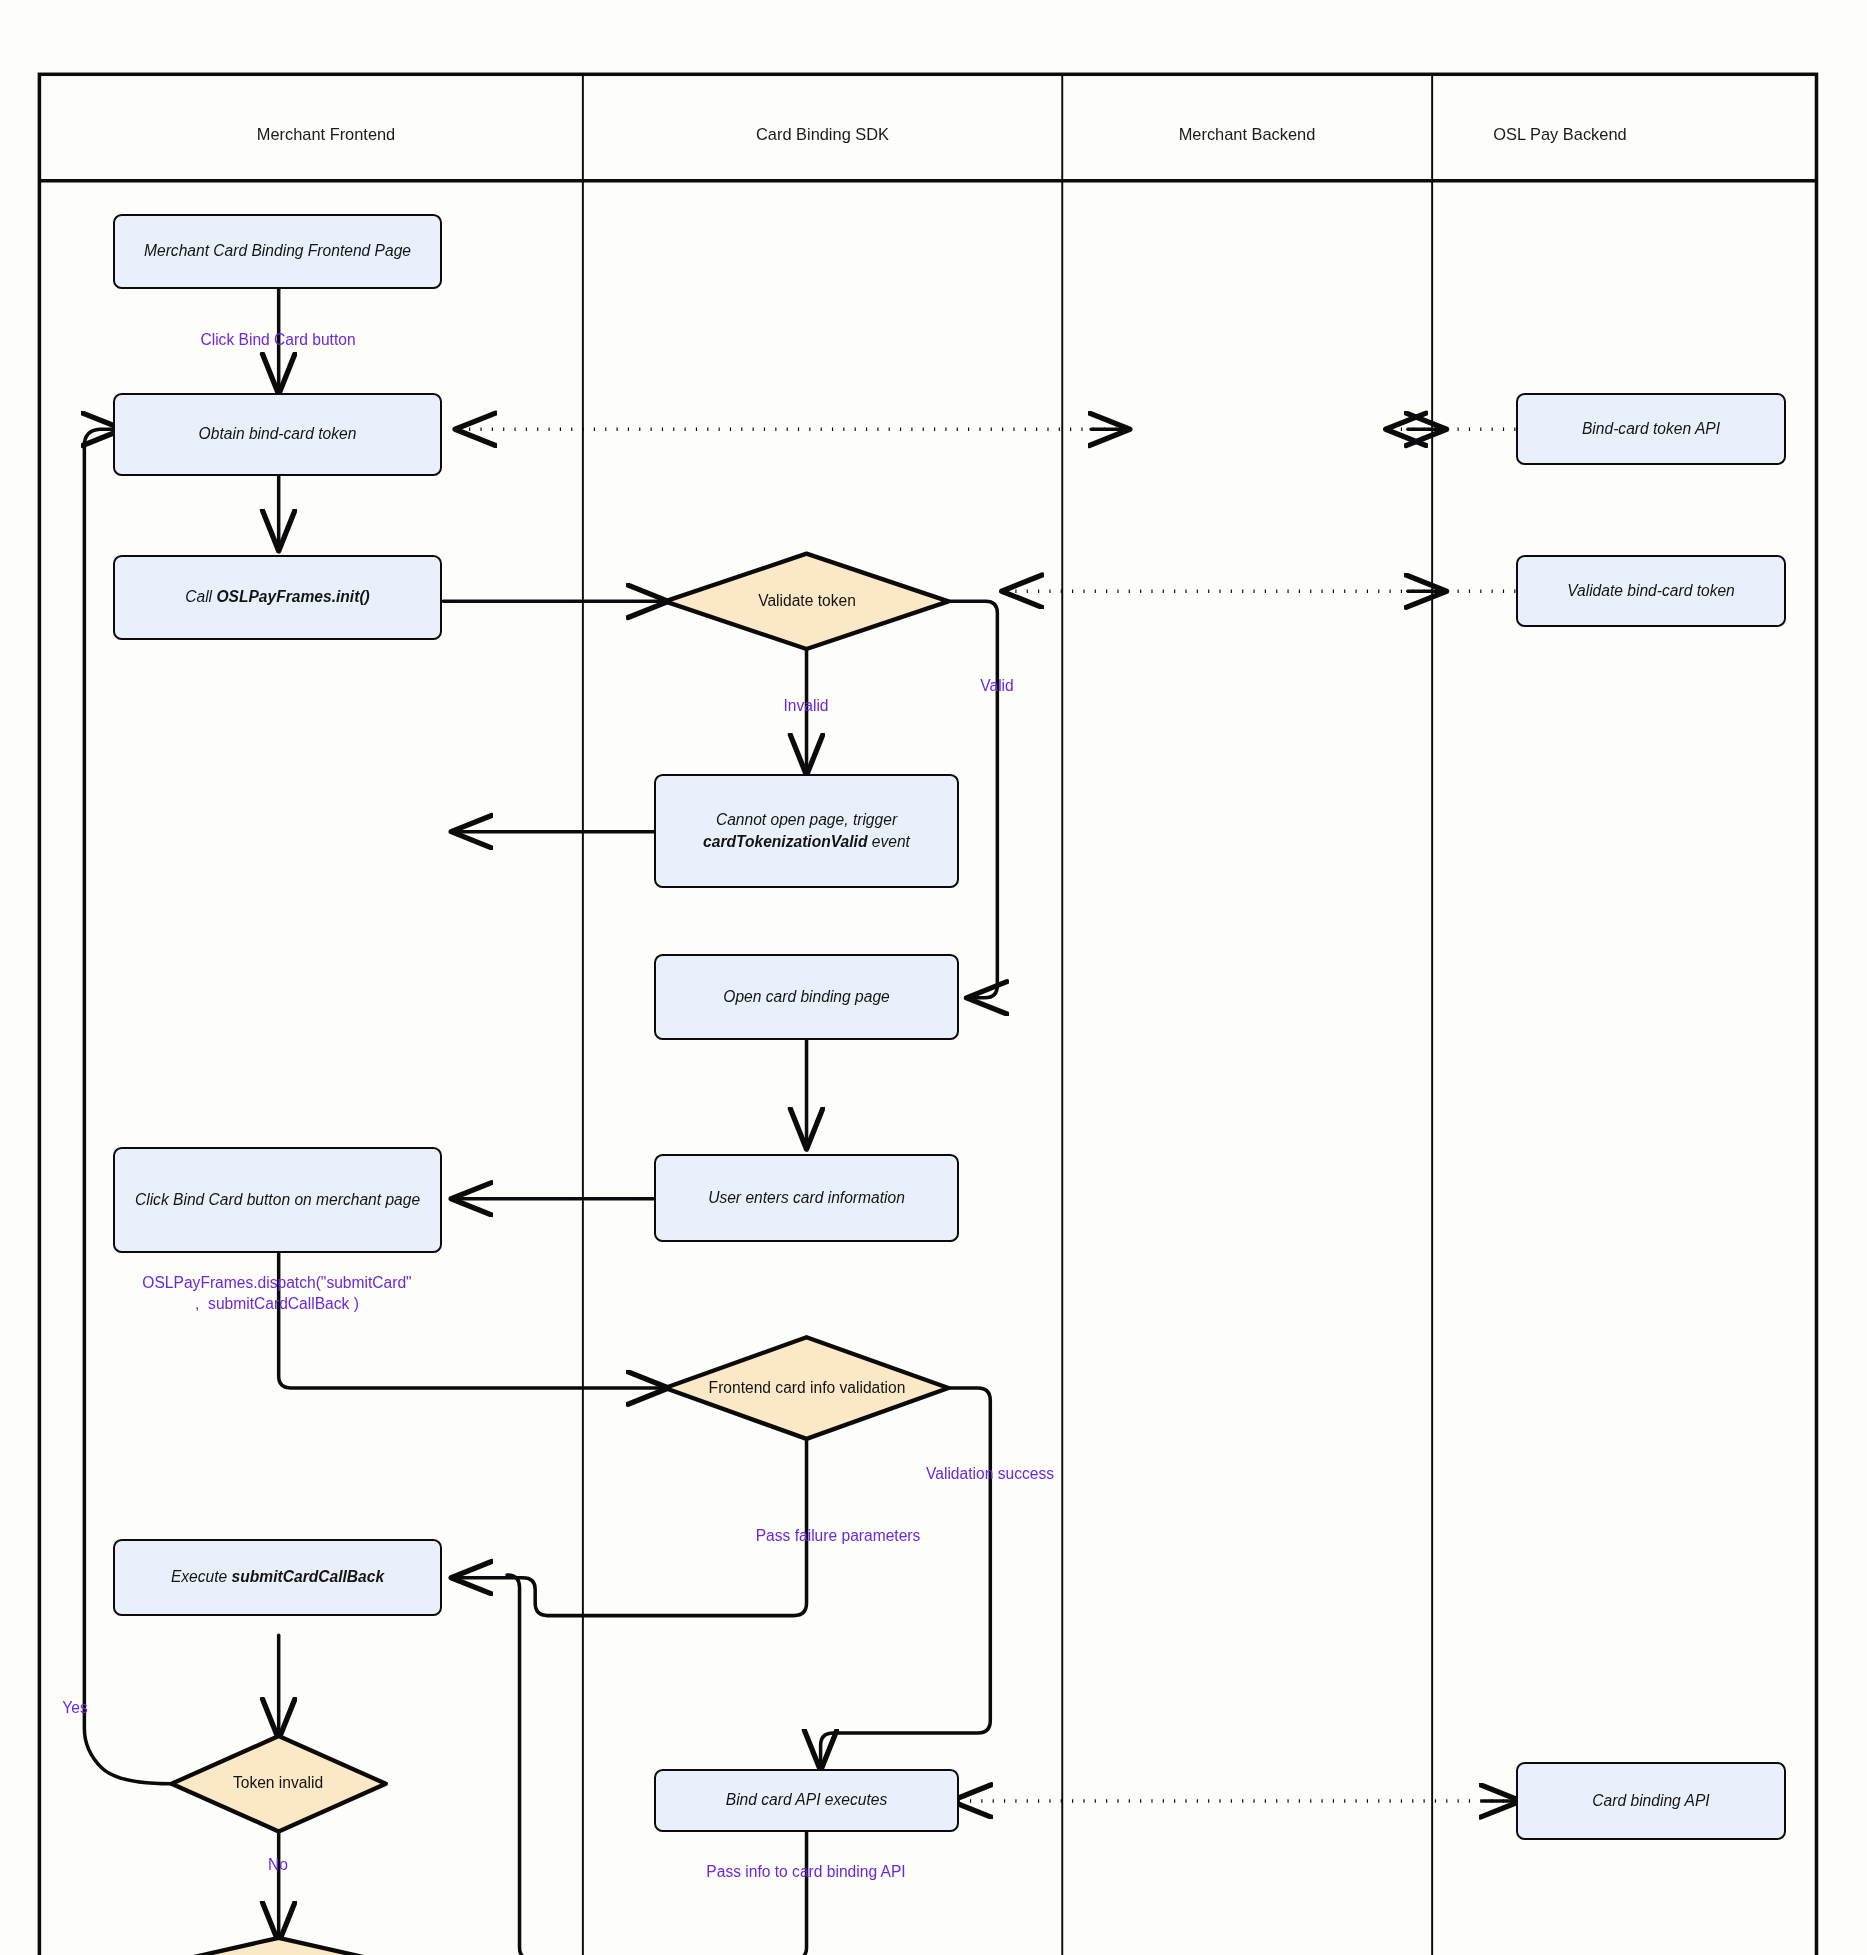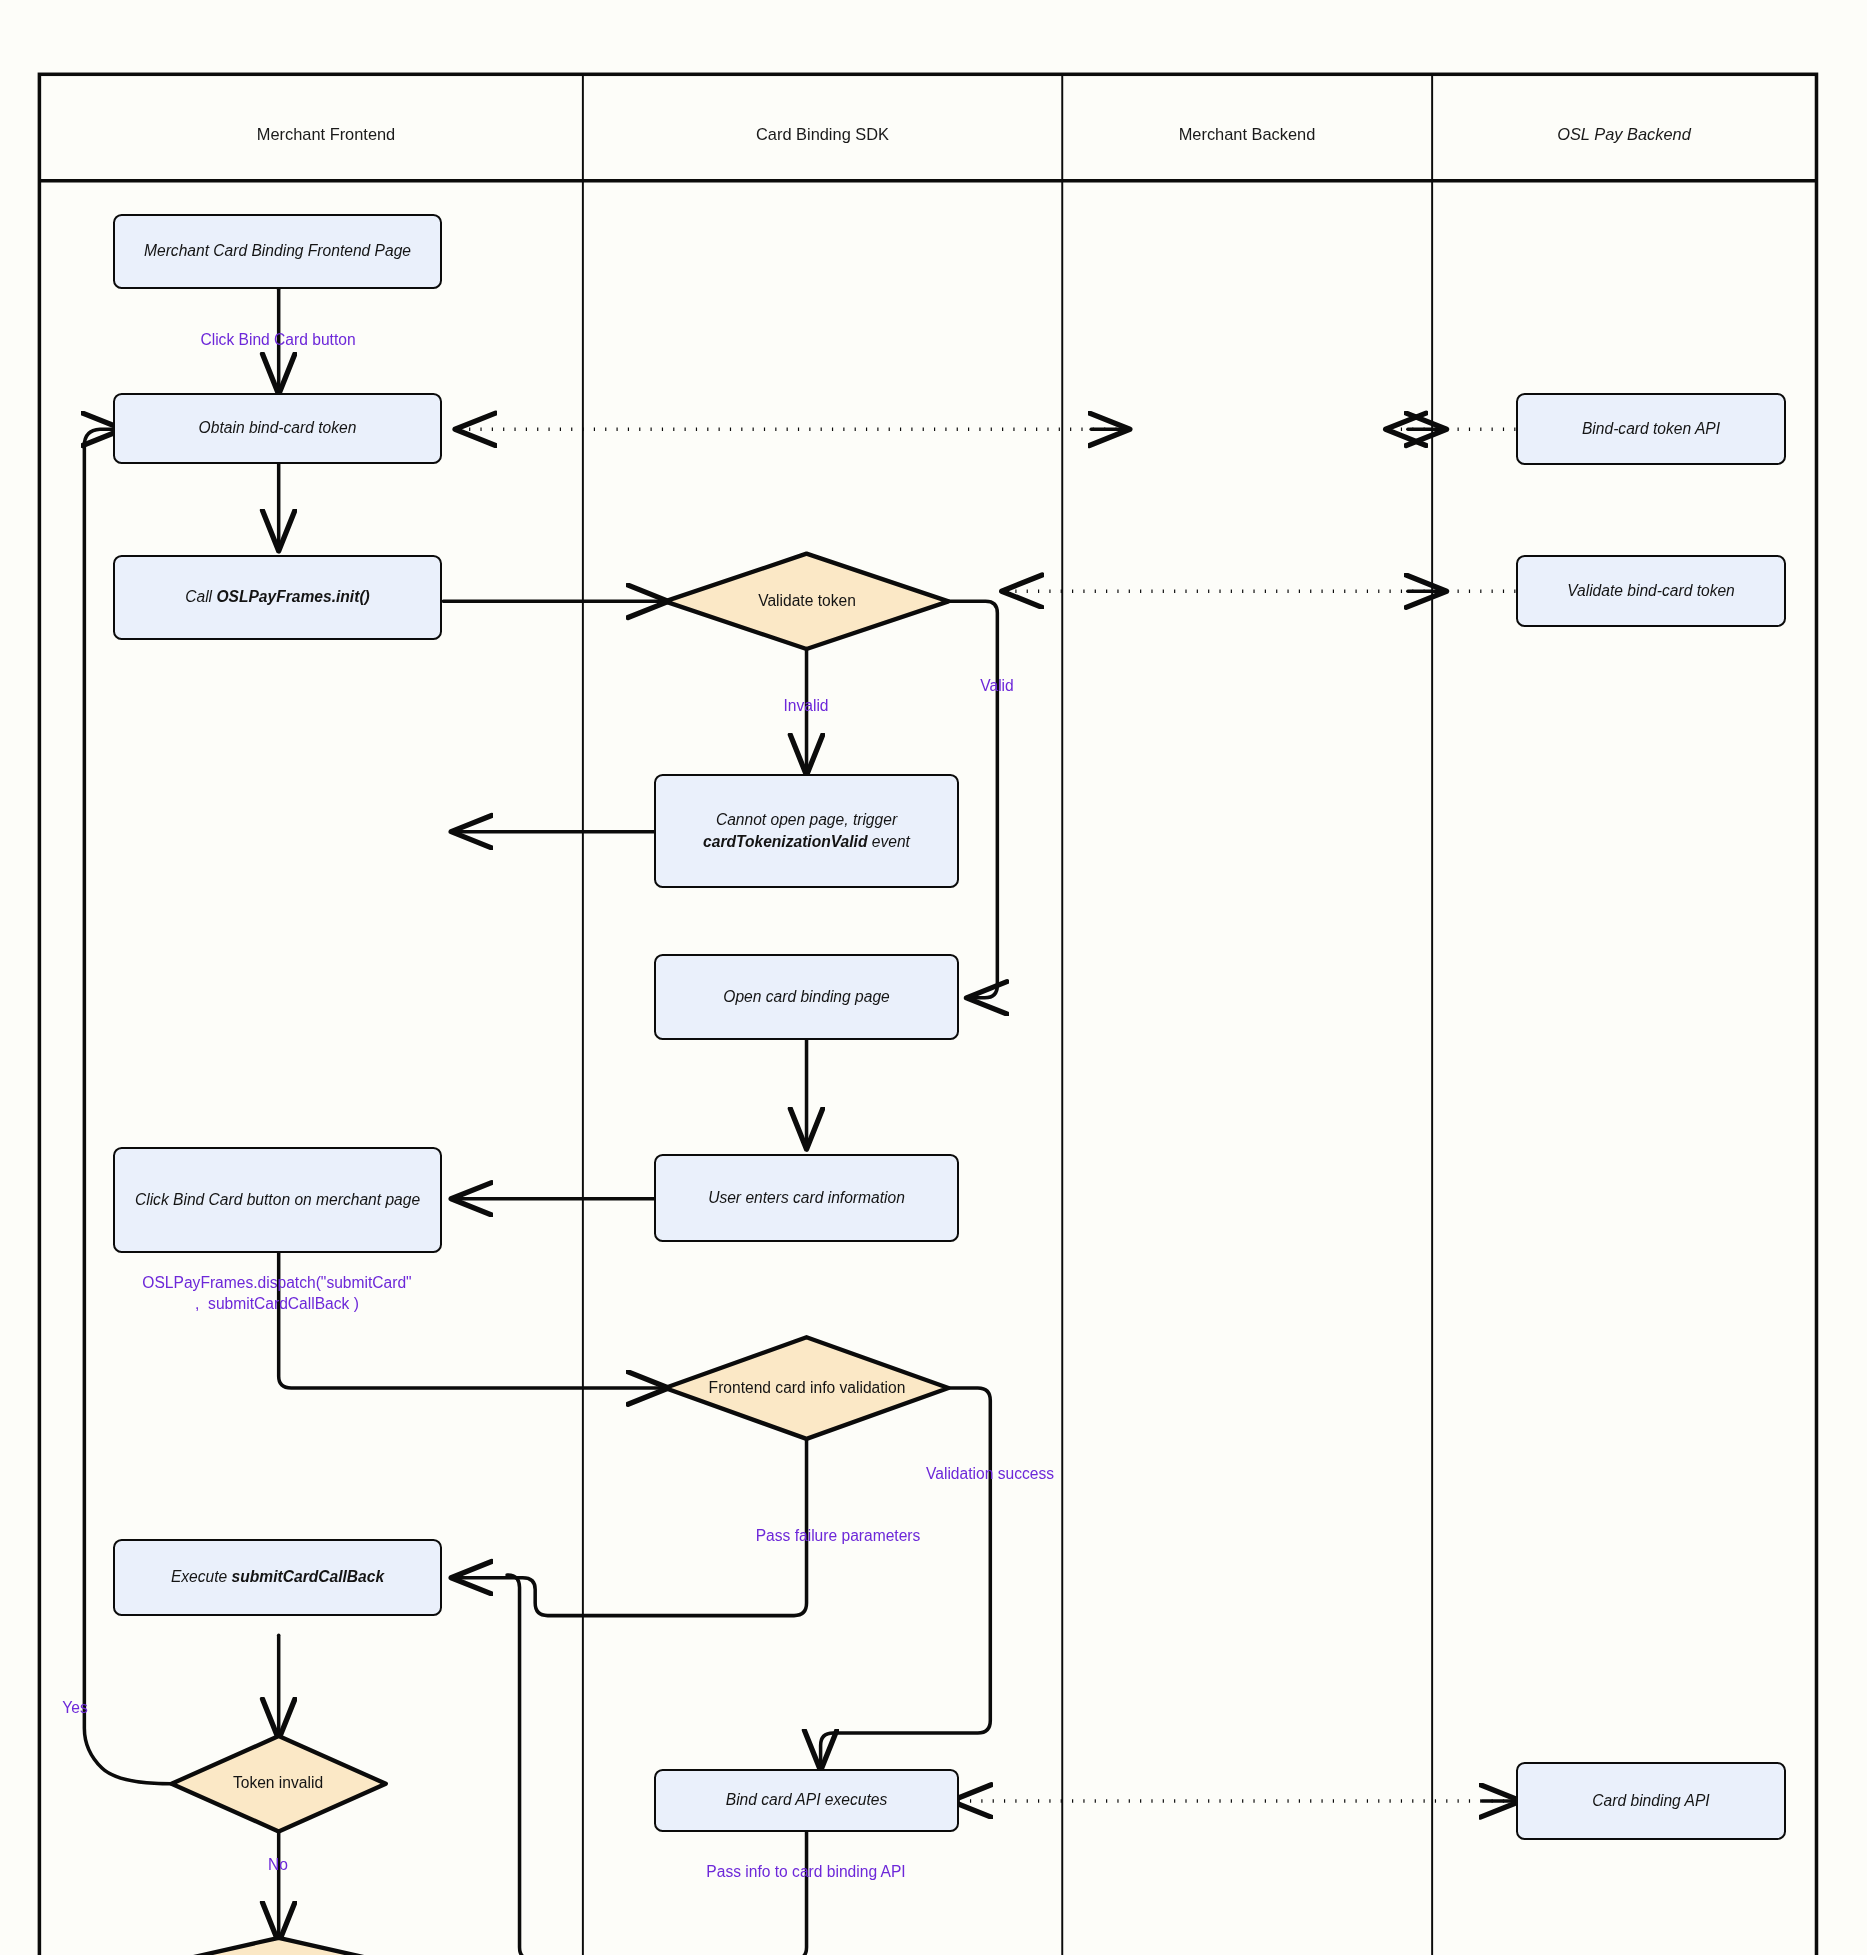--- a/index.html
+++ b/index.html
@@ -157,27 +157,27 @@
       <polygon points="2062,1416 2425,1538 2062,1660 1700,1538" fill="#fbe8c6"></polygon>
       <polygon points="2062,3420 2425,3550 2062,3680 1700,3550" fill="#fbe8c6"></polygon>
       <polygon points="712,4440 986,4562 712,4684 438,4562" fill="#fbe8c6"></polygon>
       <polygon points="712,4956 986,5018 712,5082 438,5018" fill="#fbe8c6"></polygon>
     </g>
   </svg>
 
   <div class="lane-title" style="left:54px; top:124px; width:544px;">Merchant Frontend</div>
   <div class="lane-title" style="left:583px; top:124px; width:479px;">Card Binding SDK</div>
   <div class="lane-title" style="left:1062px; top:124px; width:370px;">Merchant Backend</div>
-  <div class="lane-title" style="left:1432px; top:124px; width:384px;font-style:italic;">OSL Pay Backend</div>
+  <div class="lane-title" style="left:1368px; top:124px; width:384px;">OSL Pay Backend</div>
 
   <div class="node process" style="left:113px; top:214px; width:329px; height:75px;">
     <div class="inner">Merchant Card Binding Frontend Page</div>
   </div>
 
-  <div class="node process" style="left:113px; top:393px; width:329px; height:71px;">
+  <div class="node process" style="left:113px; top:393px; width:329px; height:83px;">
     <div class="inner">Obtain bind-card token</div>
   </div>
 
   <div class="node process" style="left:113px; top:555px; width:329px; height:85px;">
     <div class="inner">Call <b>OSLPayFrames.init()</b></div>
   </div>
 
 
   <div class="node process" style="left:113px; top:1147px; width:329px; height:106px;">
     <div class="inner">Click Bind Card button on merchant page</div>

